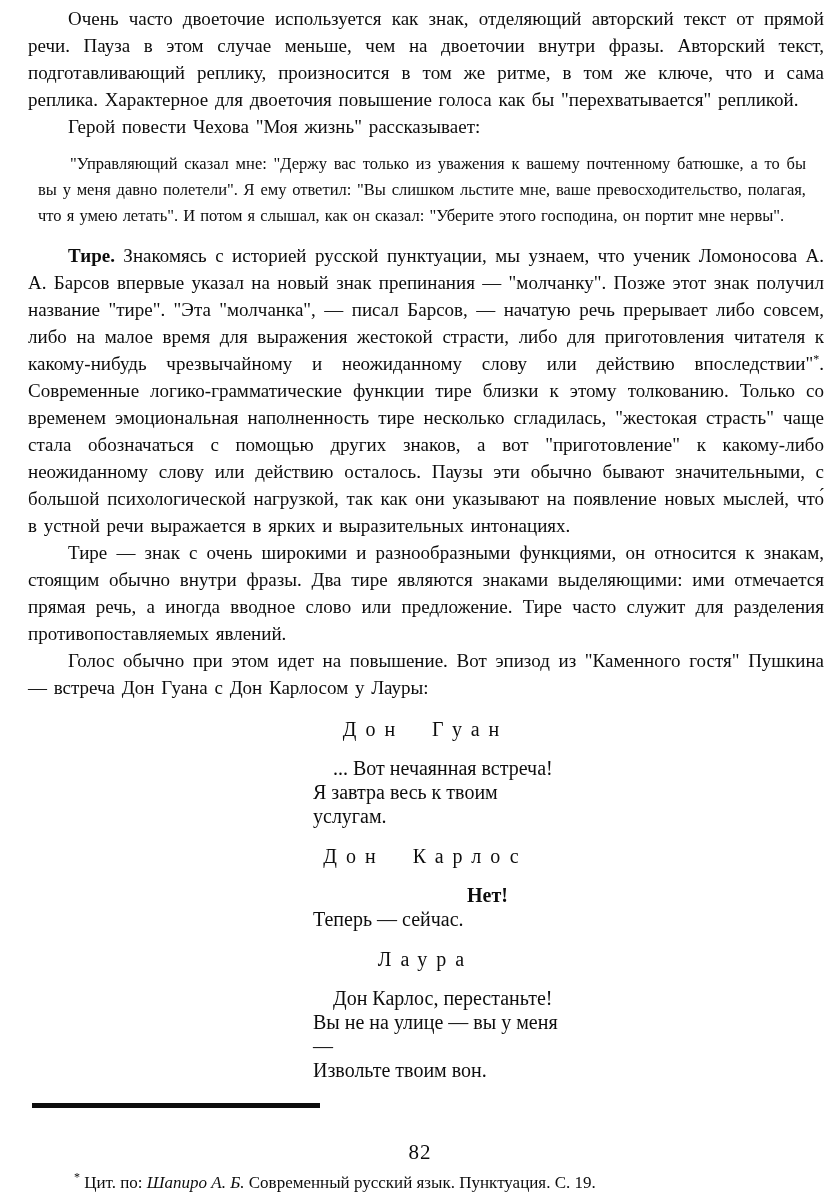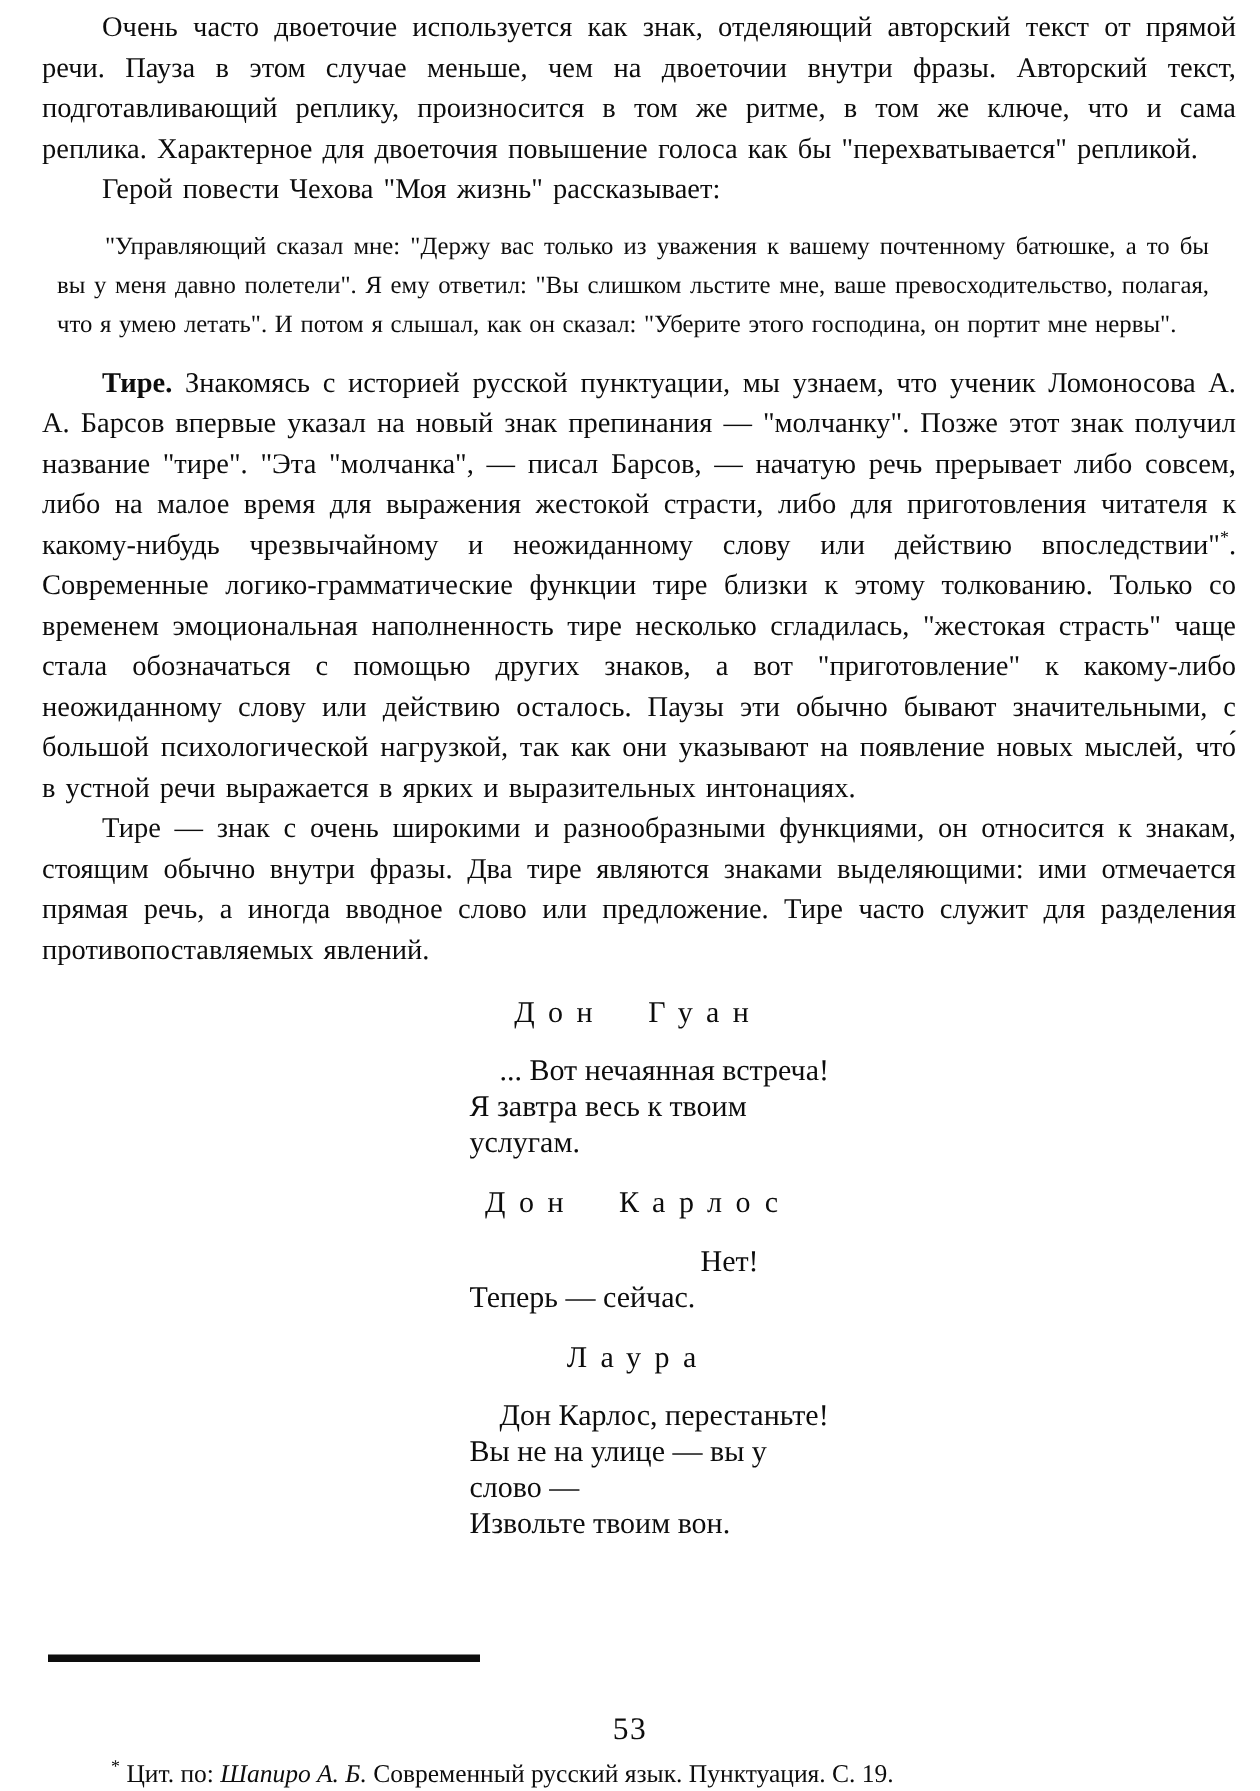--- a/index.html
+++ b/index.html
@@ -50,21 +50,21 @@
     line-height: 24px;
   }
   .speaker {
     text-align: center;
     letter-spacing: 0.45em;
     word-spacing: 0.7em;
     margin: 16px 25px 15px 0;
   }
   .vline { margin: 0; }
   .vindent { margin-left: 20px; }
-  .vindent-far { margin-left: 154px; }
+  .vindent-far { margin-left: 154px; font-weight: bold; }
   .footnote-rule {
     position: absolute;
     left: 32px;
     top: 1103px;
     width: 288px;
     height: 5px;
     background: #0d0d0d;
   }
   .footnote {
     position: absolute;
@@ -95,38 +95,39 @@
   <p class="body indent">Очень часто двоеточие используется как знак, отделяющий авторский текст от прямой речи. Пауза в этом случае меньше, чем на двоеточии внутри фразы. Авторский текст, подготавливающий реплику, произносится в том же ритме, в том же ключе, что и сама реплика. Характерное для двоеточия повышение голоса как бы "перехватывается" репликой.</p>
 
   <p class="body indent">Герой повести Чехова "Моя жизнь" рассказывает:</p>
 
   <p class="quote">"Управляющий сказал мне: "Держу вас только из уважения к вашему почтенному батюшке, а то бы вы у меня давно полетели". Я ему ответил: "Вы слишком льстите мне, ваше превосходительство, полагая, что я умею летать". И потом я слышал, как он сказал: "Уберите этого господина, он портит мне нервы".</p>
 
   <p class="body indent"><span class="lead-bold">Тире.</span><span> Знакомясь с историей русской пунктуации, мы узнаем, что ученик Ломоносова А. А. Барсов впервые указал на новый знак препинания — "молчанку". Позже этот знак получил название "тире". "Эта "молчанка", — писал Барсов, — начатую речь прерывает либо совсем, либо на малое время для выражения жестокой страсти, либо для приготовления читателя к какому-нибудь чрезвычайному и неожиданному слову или действию впоследствии"</span><sup class="fn-marker">*</sup><span>. Современные логико-грамматические функции тире близки к этому толкованию. Только со временем эмоциональная наполненность тире несколько сгладилась, "жестокая страсть" чаще стала обозначаться с помощью других знаков, а вот "приготовление" к какому-либо неожиданному слову или действию осталось. Паузы эти обычно бывают значительными, с большой психологической нагрузкой, так как они указывают на появление новых мыслей, что́ в устной речи выражается в ярких и выразительных интонациях.</span></p>
 
   <p class="body indent">Тире — знак с очень широкими и разнообразными функциями, он относится к знакам, стоящим обычно внутри фразы. Два тире являются знаками выделяющими: ими отмечается прямая речь, а иногда вводное слово или предложение. Тире часто служит для разделения противопоставляемых явлений.</p>
 
+  <p class="body indent">Голос обычно при этом идет на повышение. Вот эпизод из "Каменного гостя" Пушкина — встреча Дон Гуана с Дон Карлосом у Лауры:</p>
 
   <div class="dialogue">
 
     <div class="speaker">Дон Гуан</div>
     <div class="vline vindent">... Вот нечаянная встреча!</div>
     <div class="vline">Я завтра весь к твоим услугам.</div>
 
     <div class="speaker">Дон Карлос</div>
     <div class="vline vindent-far">Нет!</div>
     <div class="vline">Теперь — сейчас.</div>
 
     <div class="speaker">Лаура</div>
     <div class="vline vindent">Дон Карлос, перестаньте!</div>
-    <div class="vline">Вы не на улице — вы у слово —</div>
+    <div class="vline">Вы не на улице — вы у меня —</div>
     <div class="vline">Извольте твоим вон.</div>
 
   </div>
 
 
   <div class="footnote-rule"></div>
 
   <p class="footnote"><sup class="fn-marker">*</sup><span> Цит. по: </span><span class="italic">Шапиро А. Б.</span><span> Современный русский язык. Пунктуация. С. 19.</span></p>
 
-  <div class="page-number">53</div>
+  <div class="page-number">82</div>
 
 </div>
 
 </body></html>

